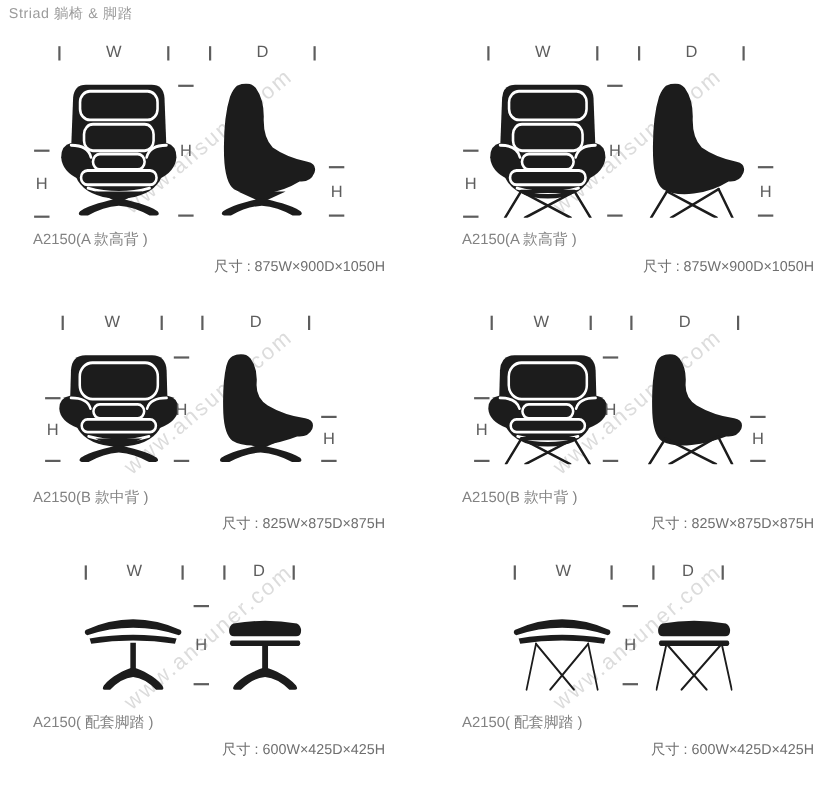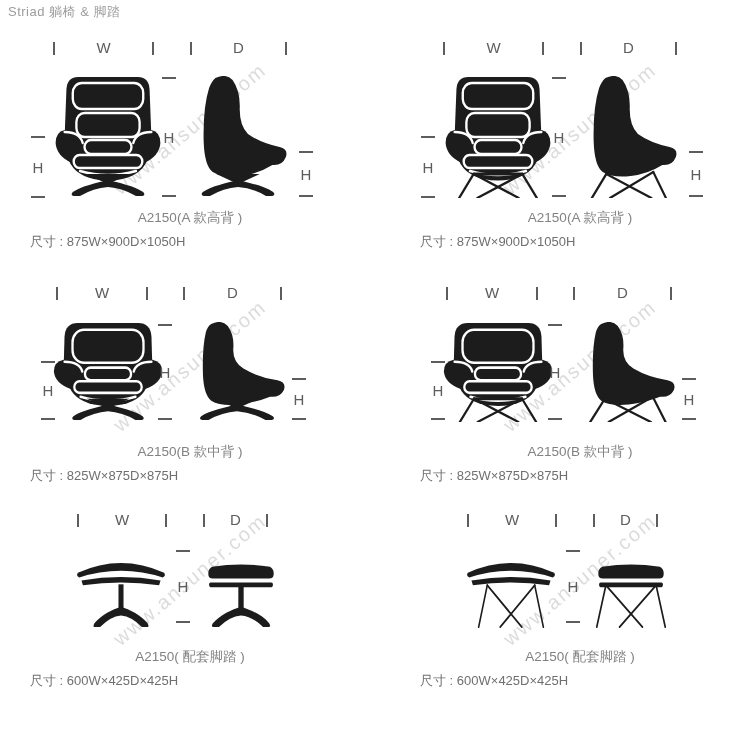--- a/index.html
+++ b/index.html
@@ -37,23 +37,23 @@
   .r1 .front{left:22px;top:36px;width:112px;height:122px}
   .r1 .side{left:152px;top:36px;width:112px;height:122px}
   .r2 .front{left:23px;top:37px;width:110px;height:100px}
   .r2 .side{left:150px;top:37px;width:114px;height:100px}
   .r3 .front{left:45px;top:50px;width:92px;height:66px}
   .r3 .side{left:176px;top:50px;width:70px;height:66px}
 
   .wm{position:absolute;left:50%;top:54%;transform:translate(-50%,-50%) rotate(-40deg);
       font-size:20px;color:#dcdcdc;letter-spacing:2px;white-space:nowrap;z-index:0}
 
-  .pname{margin:0;text-align:center;font-size:13.5px;color:#828282}
+  .pname{margin:0;text-align:left;font-size:13.5px;color:#828282}
   .r1 .pname{margin-top:4px}.r2 .pname{margin-top:8px}.r3 .pname{margin-top:11px}
-  .psize{margin:6px 0 0 0;text-align:left;font-size:13px;color:#6f6f6f}
+  .psize{margin:6px 0 0 0;text-align:right;font-size:13px;color:#6f6f6f}
 
   .defs{position:absolute;width:0;height:0;overflow:hidden}
 </style>
 </head>
 <body>
 
 <svg class="defs" aria-hidden="true">
   <defs>
 
     <g id="gA-front" fill="#1c1c1c">

